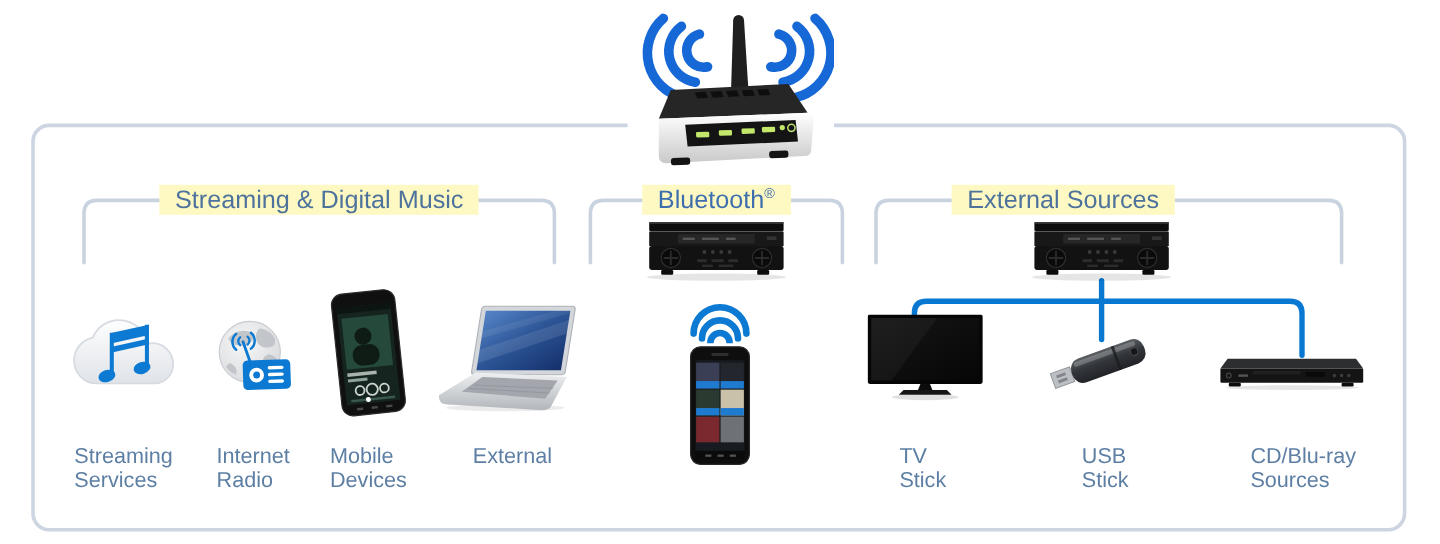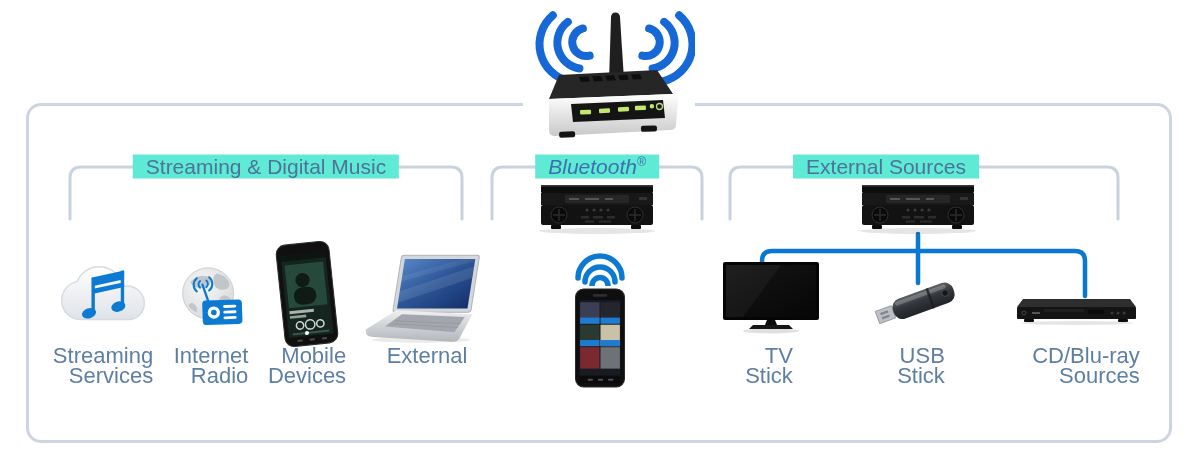--- a/index.html
+++ b/index.html
@@ -6,27 +6,27 @@
   #stage{position:relative;width:1200px;height:453px;background:#fff;overflow:hidden;
          font-family:"Liberation Sans",sans-serif;}
   .abs{position:absolute;}
   
   #frame{left:26px;top:103px;width:1140px;height:334px;border:3px solid #ccd5e1;
          border-radius:15px;z-index:0;}
   
   .bracket{z-index:1;}
   .bracket svg{display:block;}
   .hdr{position:absolute;left:50%;top:6px;transform:translate(-50%,-52%);
-       background:#5eead4;padding:0 13px;white-space:nowrap;
+       background:#fef9c3;padding:0 13px;white-space:nowrap;
        font-size:21px;color:#4d729c;z-index:2;}
   .hdr sup{font-size:12px;}
-  .hdr.italic{font-style:italic;color:#3d6fae;}
+  .hdr.italic{color:#3d6fae;}
   
-  .lbl{top:346px;transform:translateX(-50%);text-align:right;
-       font-size:22px;line-height:20px;color:#5d7fa4;white-space:pre-line;z-index:2;}
+  .lbl{top:370px;transform:translateX(-50%);text-align:left;
+       font-size:18px;line-height:20px;color:#5d7fa4;white-space:pre-line;z-index:2;}
   .icon{z-index:2;}
   #connector{left:0;top:0;width:1200px;height:453px;z-index:1;pointer-events:none;}
   #router{left:523px;top:0;width:172px;height:140px;background:#fff;z-index:2;}
 </style>
 </head>
 <body>
 
 <div id="stage">
 
   <svg width="0" height="0" style="position:absolute">

